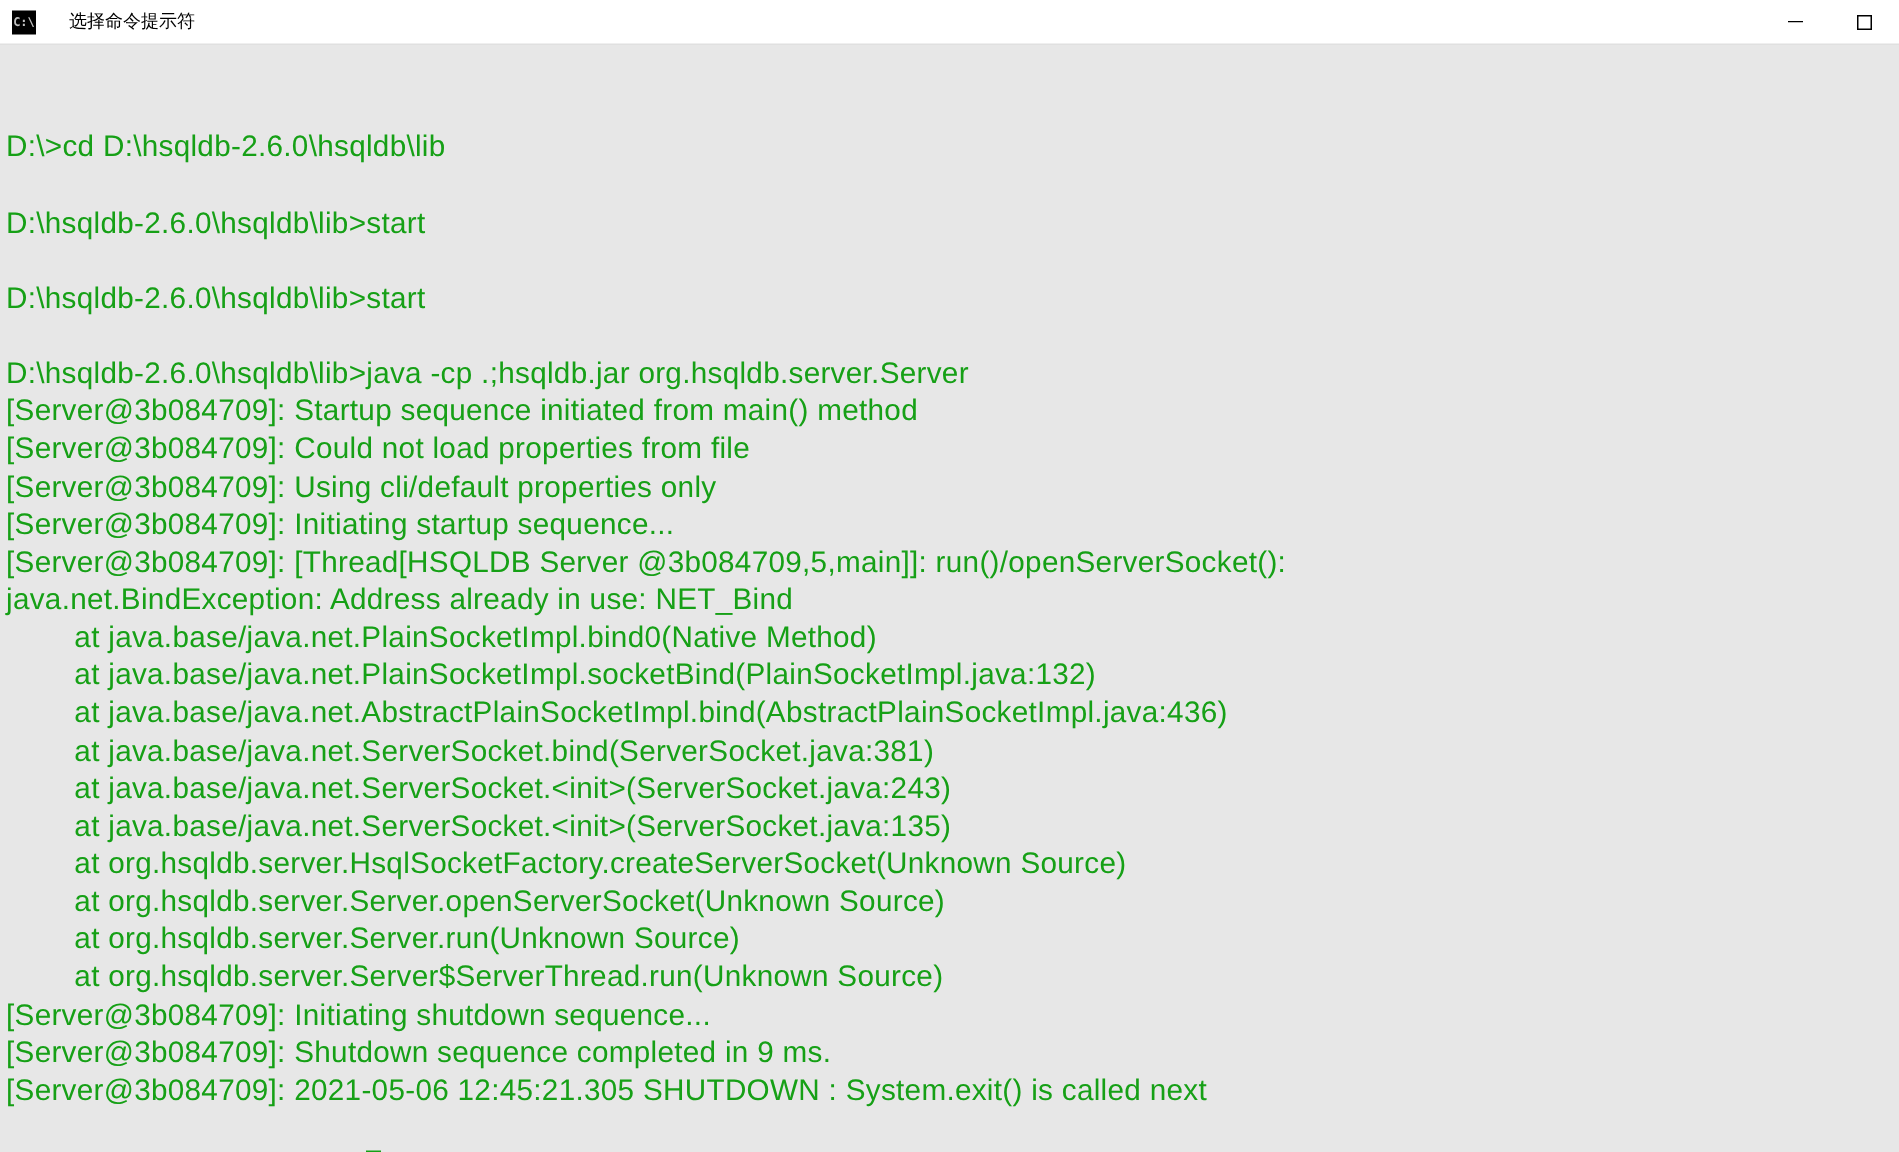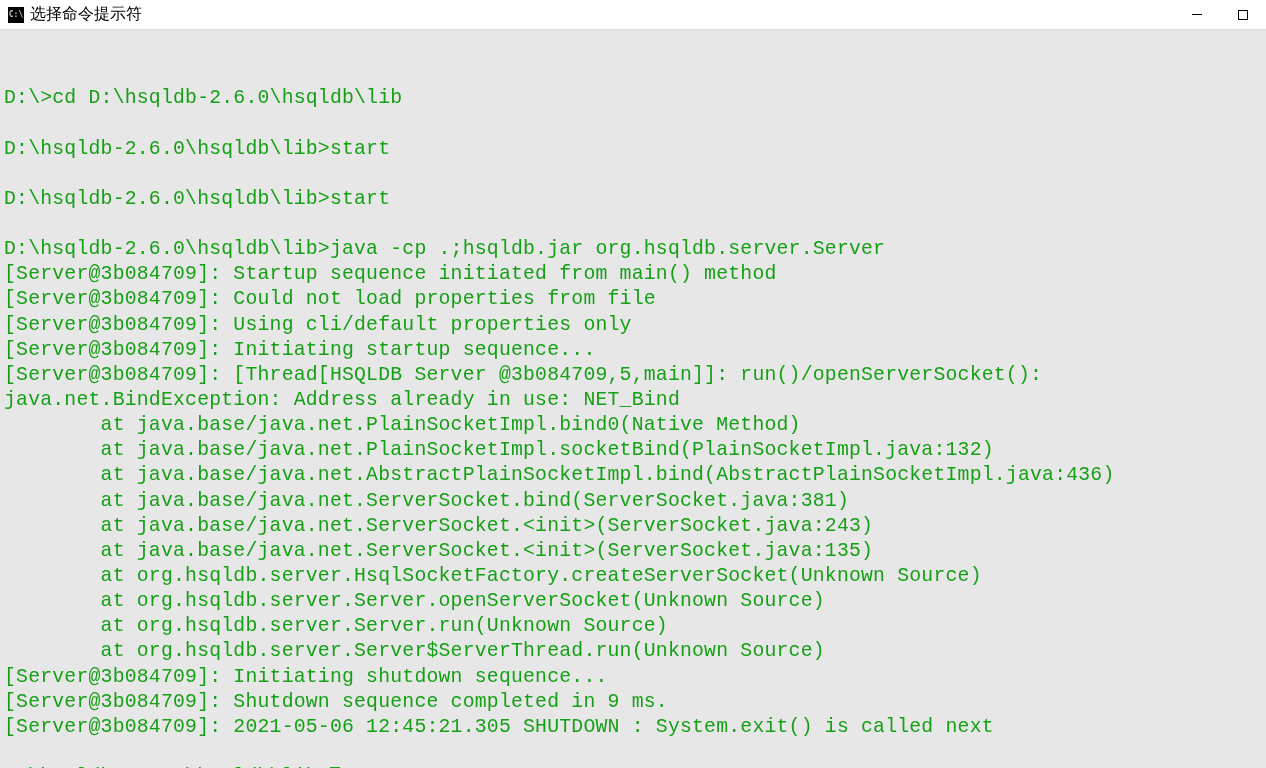--- a/index.html
+++ b/index.html
@@ -29,42 +29,43 @@
       margin-right: 6px;
       display: inline-flex;
       align-items: center;
       justify-content: center;
       color: #c0c0c0;
       font-size: 8px;
       font-family: monospace;
       font-weight: bold;
     }
     .titlebar-title {
-      font-size: 16px;
+      font-size: 12px;
       color: #000;
       flex: 1;
+      margin-left: 16px;
     }
     .titlebar-controls {
       display: flex;
       height: 100%;
     }
     .titlebar-btn {
       width: 46px;
       height: 100%;
       display: flex;
       align-items: center;
       justify-content: center;
       cursor: pointer;
       font-size: 10px;
     }
     .terminal {
       background: #e7e7e7;
       height: calc(100% - 30px);
       padding: 6px 4px;
-      font-family: Liberation Mono, monospace;
+      font-family: Liberation Sans, sans-serif;
       font-size: 19.8px;
       line-height: 1.27;
       color: #16a016;
       white-space: pre;
       overflow: hidden;
       letter-spacing: 0.2px;
     }
     .terminal-line {
       display: block;
     }

